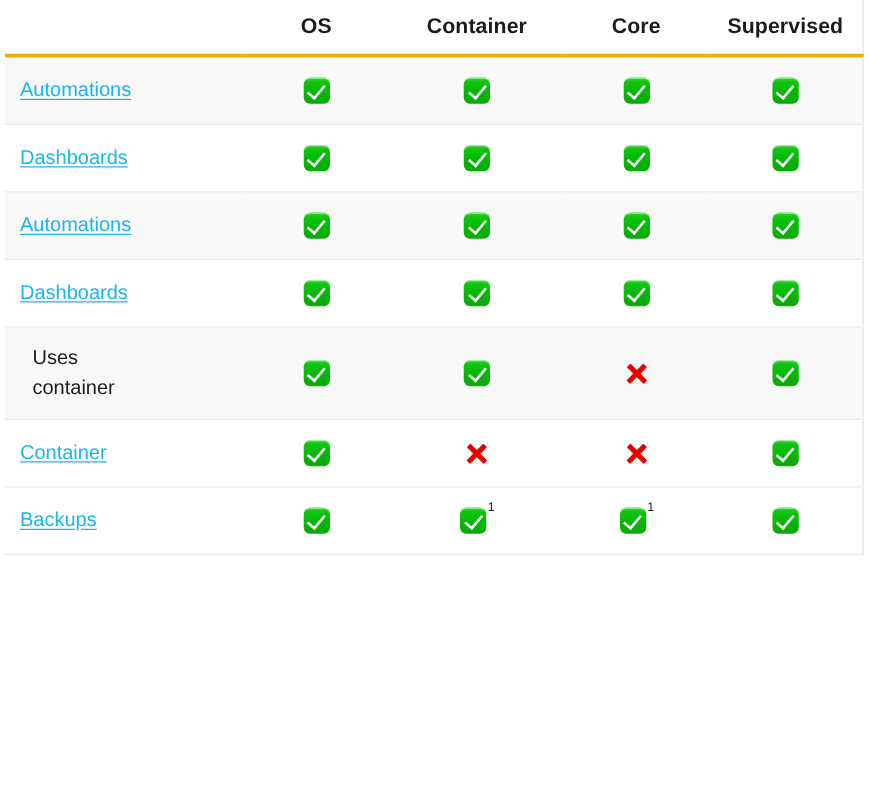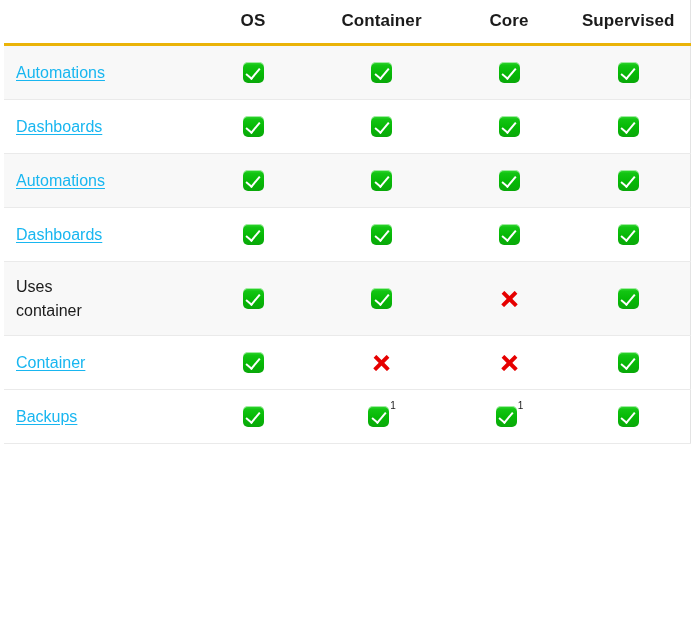--- a/index.html
+++ b/index.html
@@ -78,21 +78,21 @@
     color: #18b6f0;
     text-decoration: underline;
     text-underline-offset: 2px;
     font-size: 16px;
   }
 
   span.plain-feature {
     color: #1b1b1b;
     font-size: 16px;
   }
-  span.plain-feature .wrapline { display: block; }
+  span.plain-feature .wrapline { display: block; margin-left: 10px; }
 
   
   .mark-wrap {
     display: inline-block;
     position: relative;
     line-height: 0;
     white-space: nowrap;
   }
 
   .check-icon {

